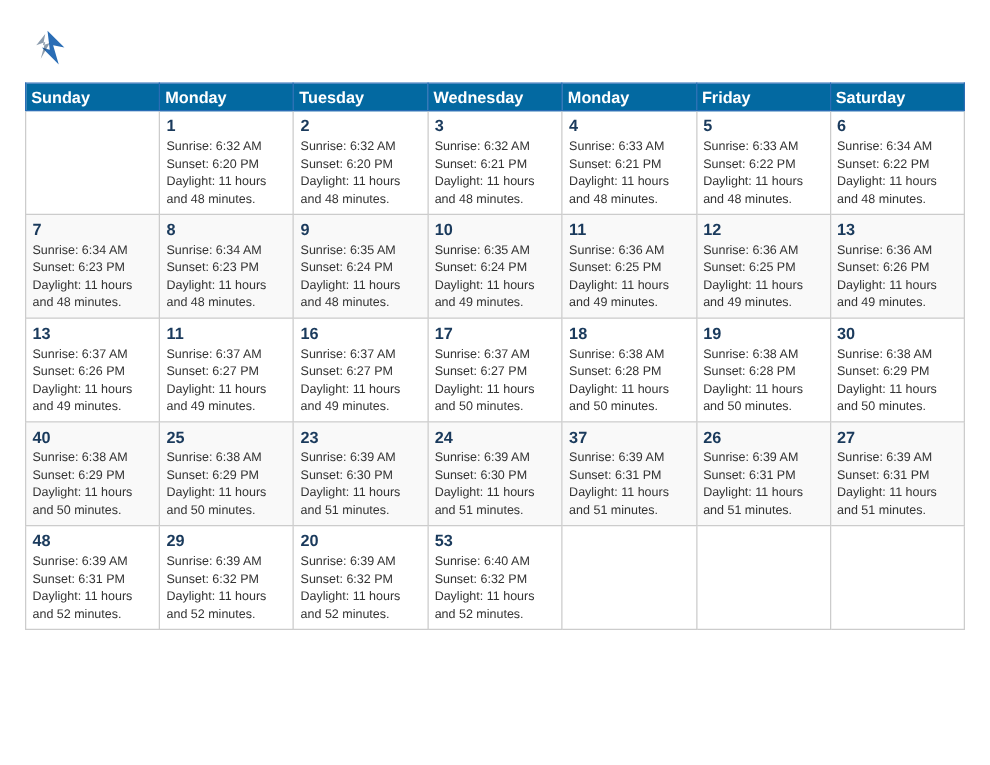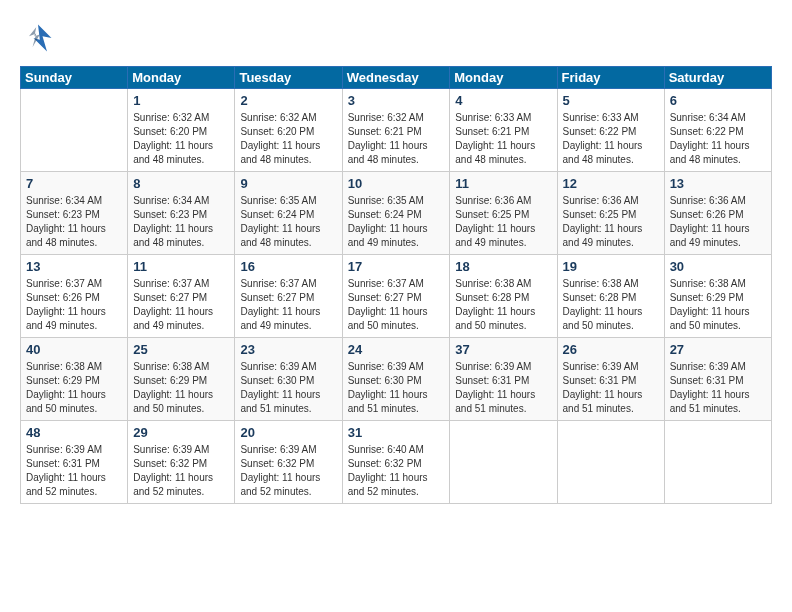--- a/index.html
+++ b/index.html
@@ -243,21 +243,21 @@
         </td>
         <td>
           <span class="day-number">29</span>
           <div class="day-info">Sunrise: 6:39 AM<br>Sunset: 6:32 PM<br>Daylight: 11 hours and 52 minutes.</div>
         </td>
         <td>
           <span class="day-number">20</span>
           <div class="day-info">Sunrise: 6:39 AM<br>Sunset: 6:32 PM<br>Daylight: 11 hours and 52 minutes.</div>
         </td>
         <td>
-          <span class="day-number">31</span>
+          <span class="day-number">53</span>
           <div class="day-info">Sunrise: 6:40 AM<br>Sunset: 6:32 PM<br>Daylight: 11 hours and 52 minutes.</div>
         </td>
         <td class="empty"></td>
         <td class="empty"></td>
         <td class="empty"></td>
       </tr>
     </tbody>
 </table>
 
 </body></html>

